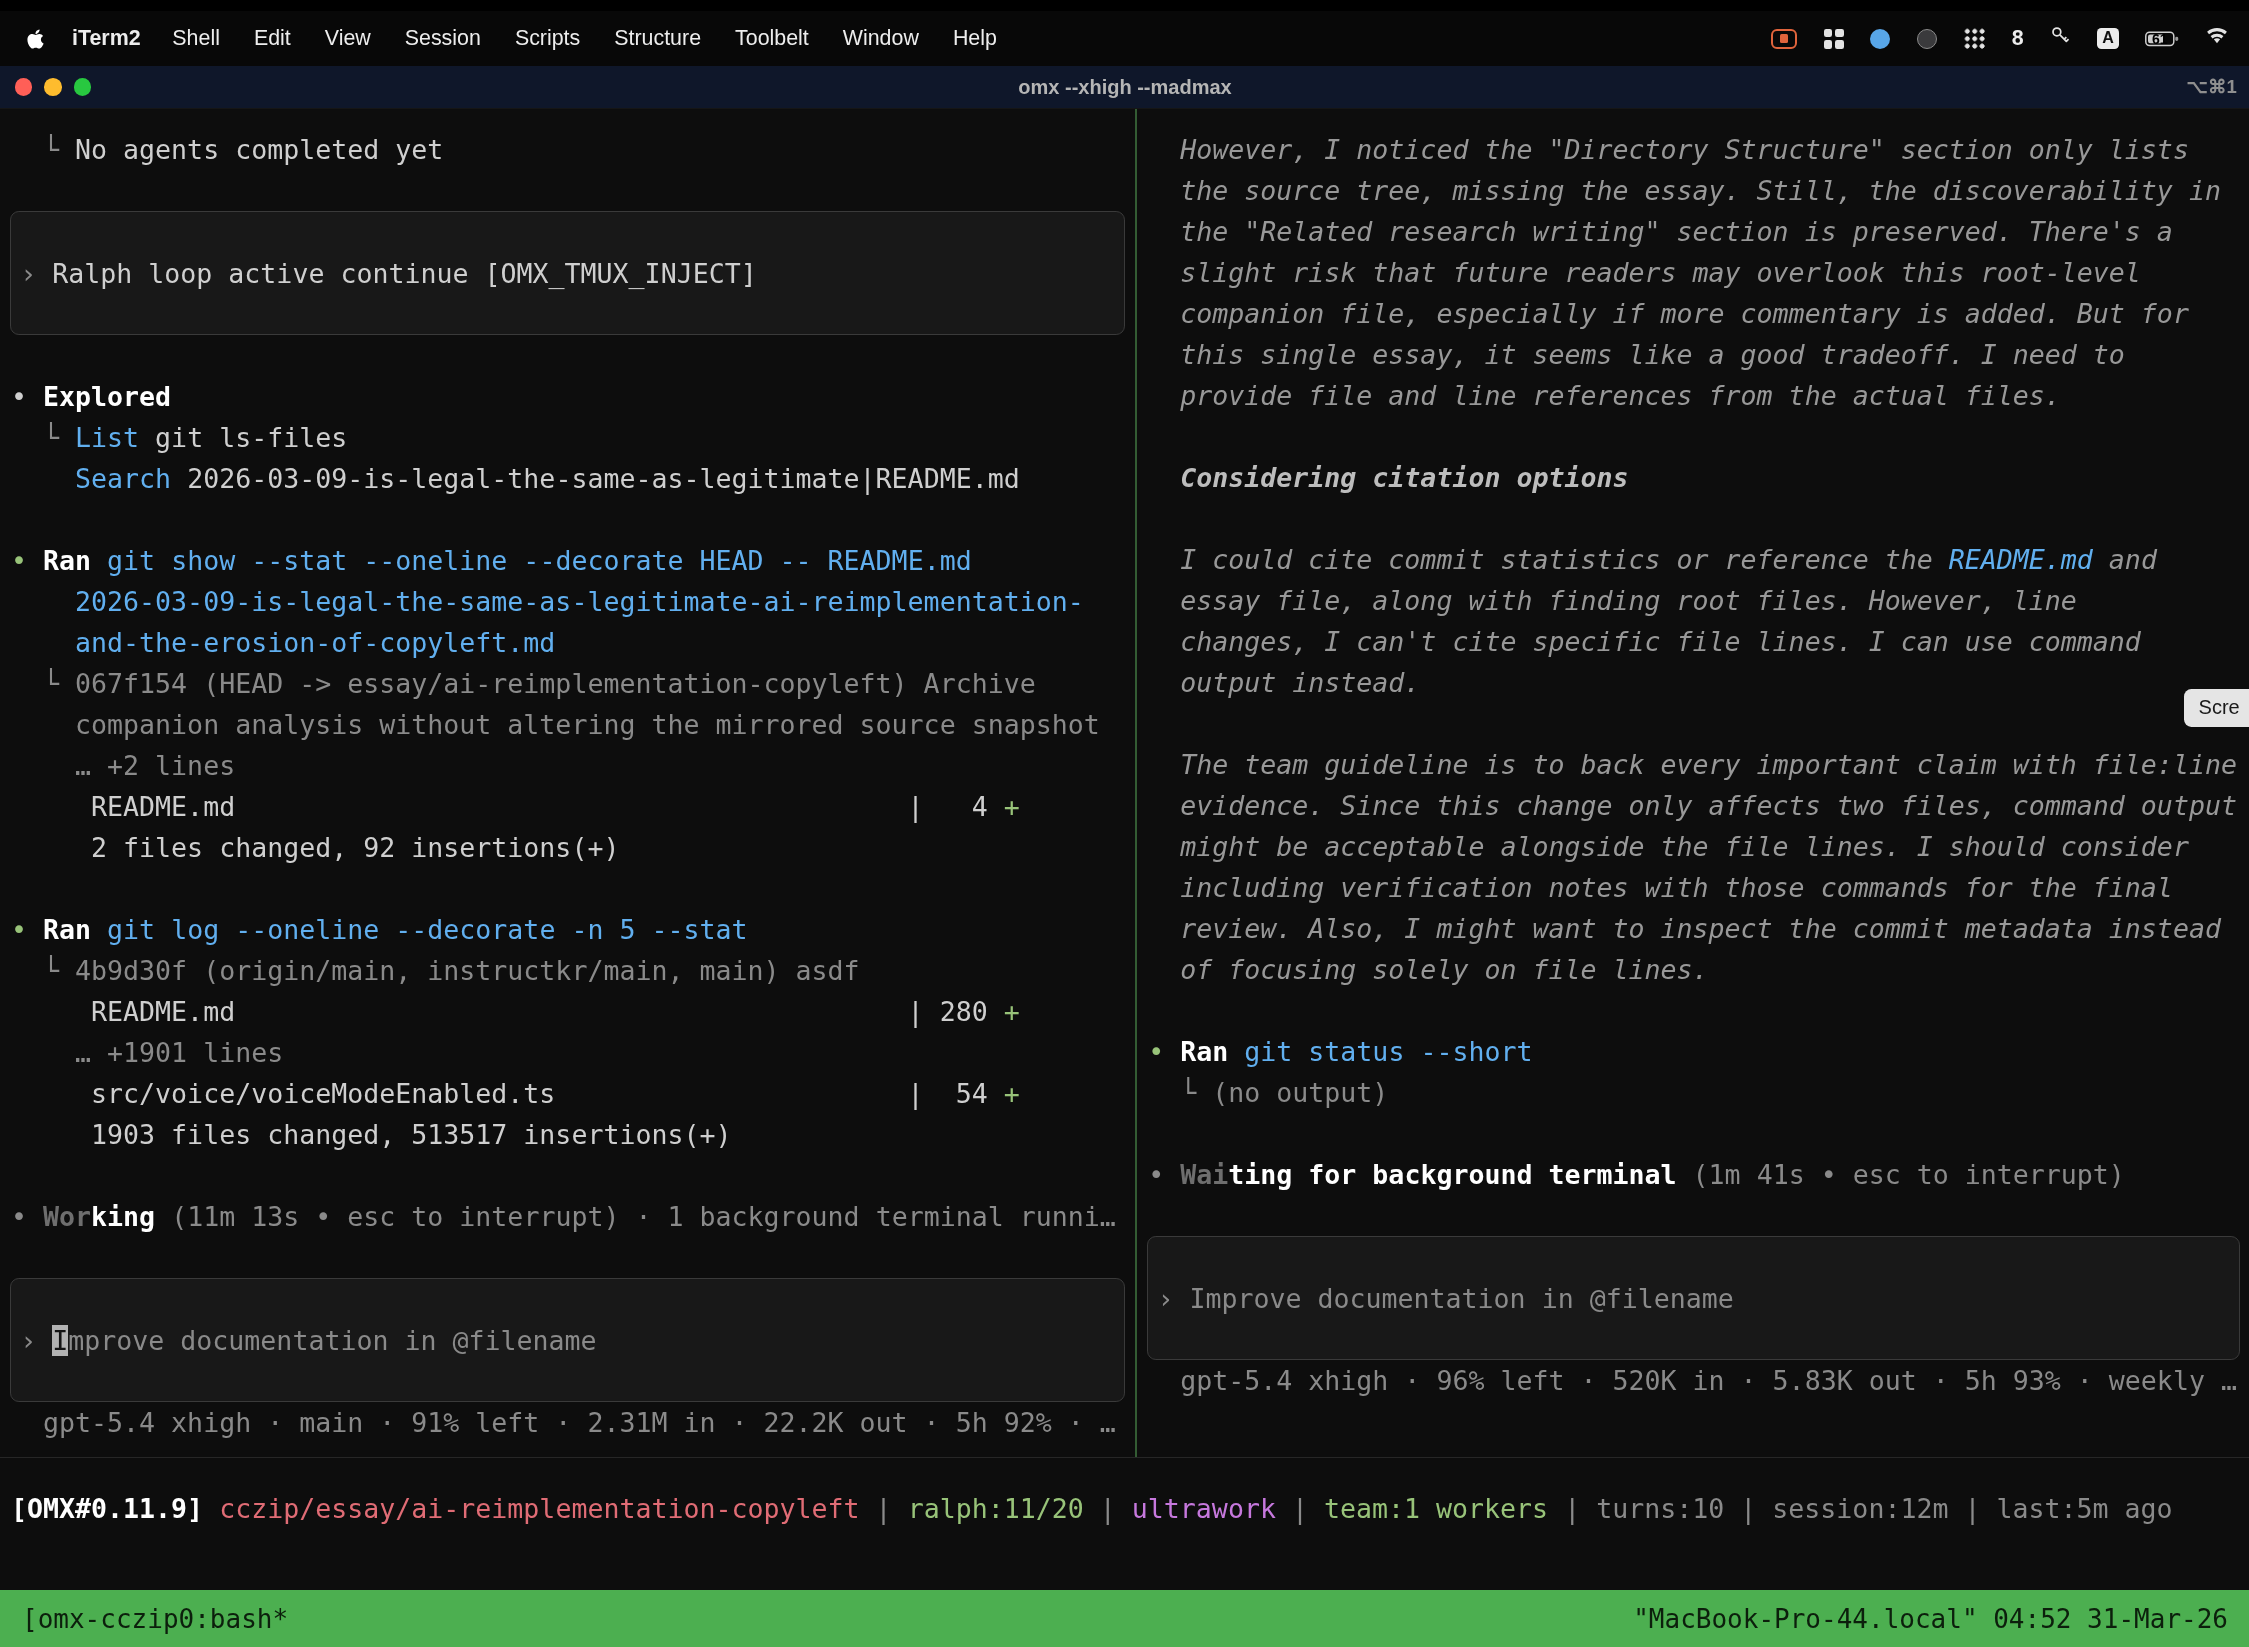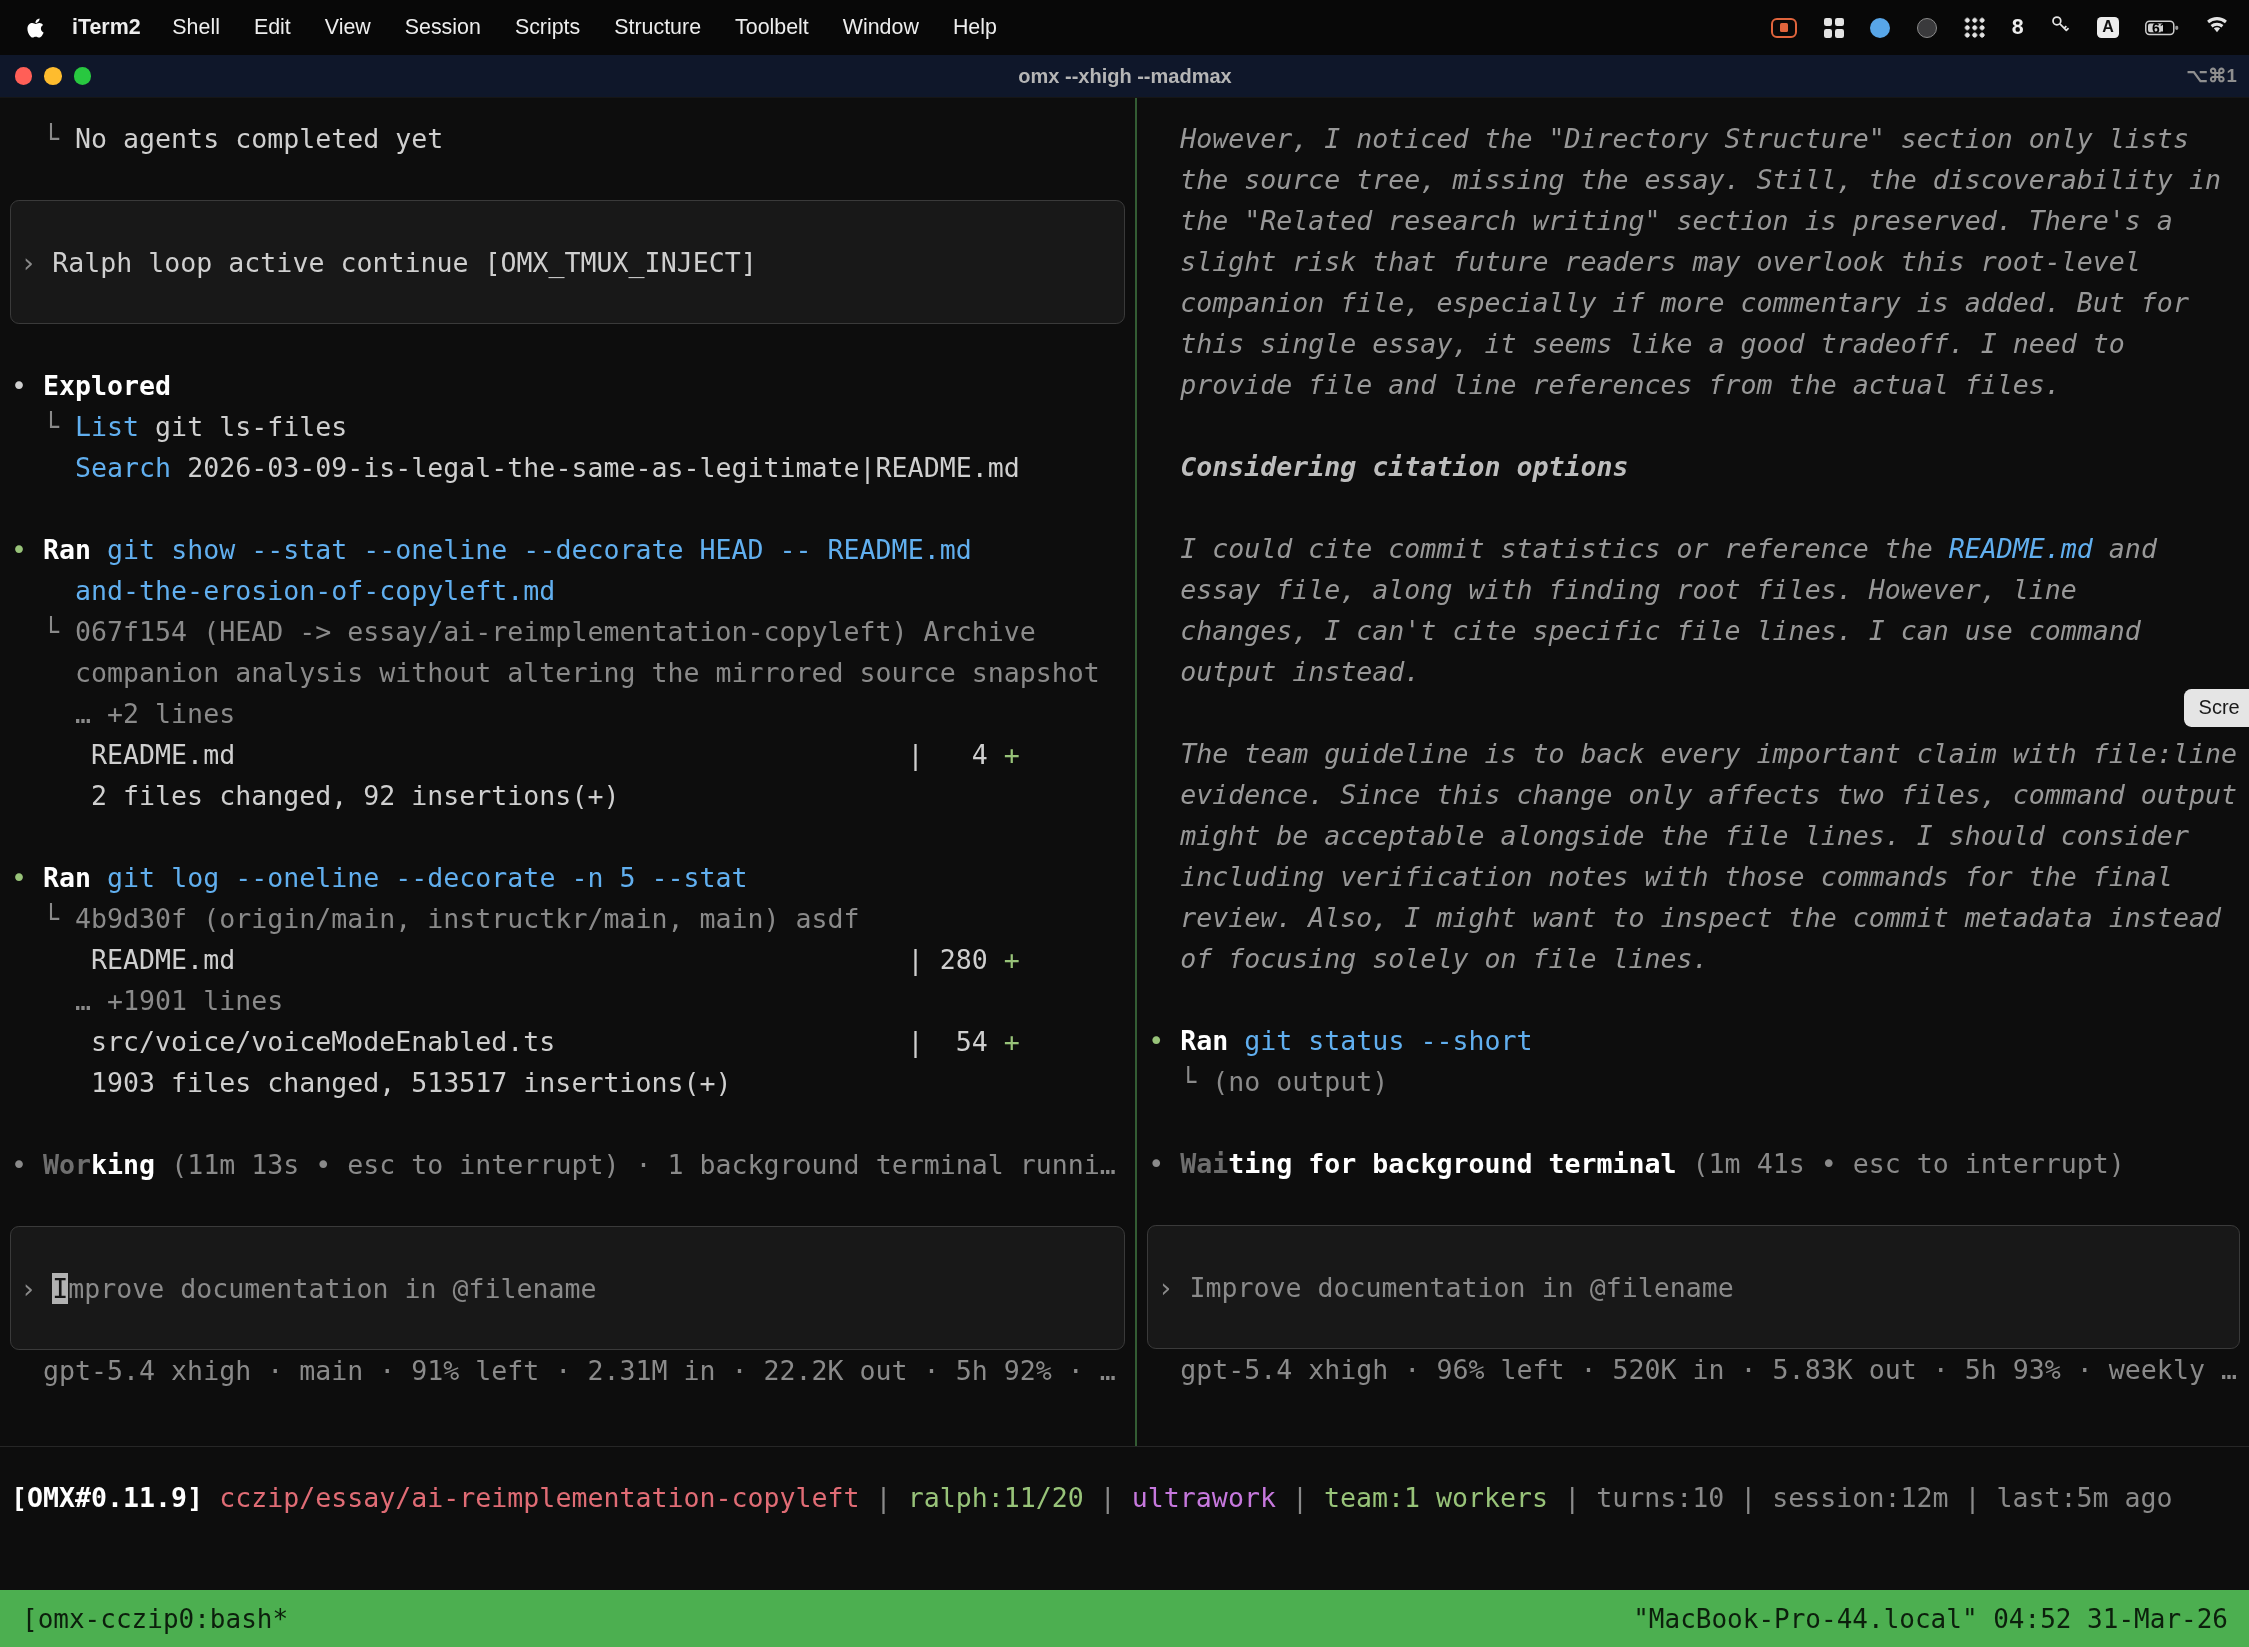--- a/index.html
+++ b/index.html
@@ -6,21 +6,21 @@
   html,body { margin:0; padding:0; overflow:hidden; }
   body {
     width:2250px; height:1648px; position:relative; background:#000;
     font-family:"Liberation Sans", sans-serif;
   }
 
   
   .menu-bar {
     height:55px; background:#080808; color:#ededed;
     display:flex; align-items:center; justify-content:space-between;
-    padding:0 22px; font-size:21.4px;
+    padding:0 22px; font-size:21.4px;margin-top:11px;
   }
   .menu-left { display:flex; align-items:center; }
   .apple { display:flex; align-items:center; padding:0 11.8px 0 4.4px; }
   .apple svg { width:19px; height:22px; }
   .appname { font-weight:700; padding:0 14.8px; }
   .menu-item { padding:0 17px; }
   .menu-right { display:flex; align-items:center; gap:26.6px; }
   .rec-outer { width:26.6px; height:20px; border:2.2px solid #e0643c; border-radius:5.9px;
     display:flex; align-items:center; justify-content:center; }
   .rec-inner { width:8.9px; height:8.9px; background:#e0643c; border-radius:1.5px; }
@@ -167,20 +167,21 @@
         <div class="row"></div>
         <div class="tbox">
           <div class="row"><span class="s-dim">› </span><span class="s-fg">Ralph loop active continue [OMX_TMUX_INJECT]</span></div>
         </div>
         <div class="row"></div>
         <div class="row"><span class="s-fg">• </span><span class="s-boldfg">Explored</span></div>
         <div class="row"><span class="s-dim">  └ </span><span class="s-blue">List</span><span class="s-fg"> git ls-files</span></div>
         <div class="row"><span class="s-fg">    </span><span class="s-blue">Search</span><span class="s-fg"> 2026-03-09-is-legal-the-same-as-legitimate|README.md</span></div>
         <div class="row"></div>
         <div class="row"><span class="s-green">• </span><span class="s-boldfg">Ran</span><span class="s-fg"> </span><span class="s-blue">git show --stat --oneline --decorate HEAD -- README.md</span></div>
+        <div class="row"><span class="s-fg">    </span><span class="s-blue">2026-03-09-is-legal-the-same-as-legitimate-ai-reimplementation-</span></div>
         <div class="row"><span class="s-fg">    </span><span class="s-blue">and-the-erosion-of-copyleft.md</span></div>
         <div class="row"><span class="s-dim">  └ </span><span class="s-dim">067f154 (HEAD -&gt; essay/ai-reimplementation-copyleft) Archive</span></div>
         <div class="row"><span class="s-dim">    companion analysis without altering the mirrored source snapshot</span></div>
         <div class="row"><span class="s-dim">    … +2 lines</span></div>
         <div class="row"><span class="s-fg">     README.md                                          |   4 </span><span class="s-green">+</span></div>
         <div class="row"><span class="s-fg">     2 files changed, 92 insertions(+)</span></div>
         <div class="row"></div>
         <div class="row"><span class="s-green">• </span><span class="s-boldfg">Ran</span><span class="s-fg"> </span><span class="s-blue">git log --oneline --decorate -n 5 --stat</span></div>
         <div class="row"><span class="s-dim">  └ </span><span class="s-dim">4b9d30f (origin/main, instructkr/main, main) asdf</span></div>
         <div class="row"><span class="s-fg">     README.md                                          | 280 </span><span class="s-green">+</span></div>

